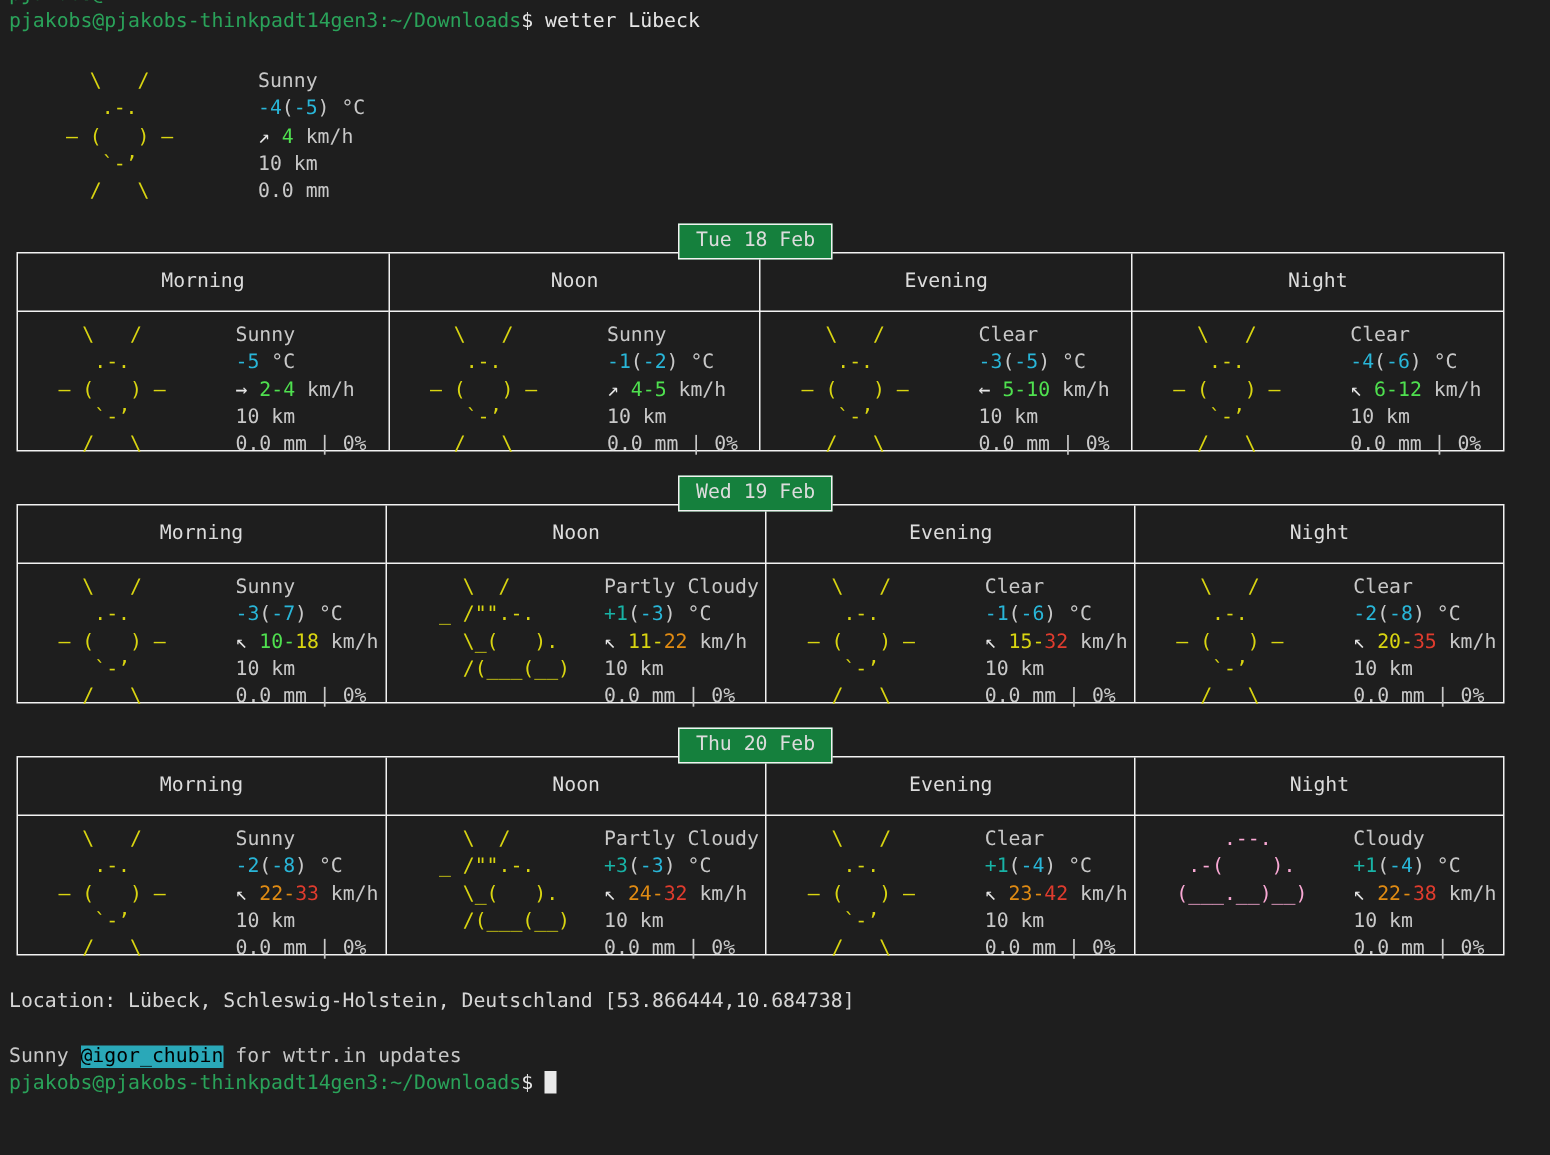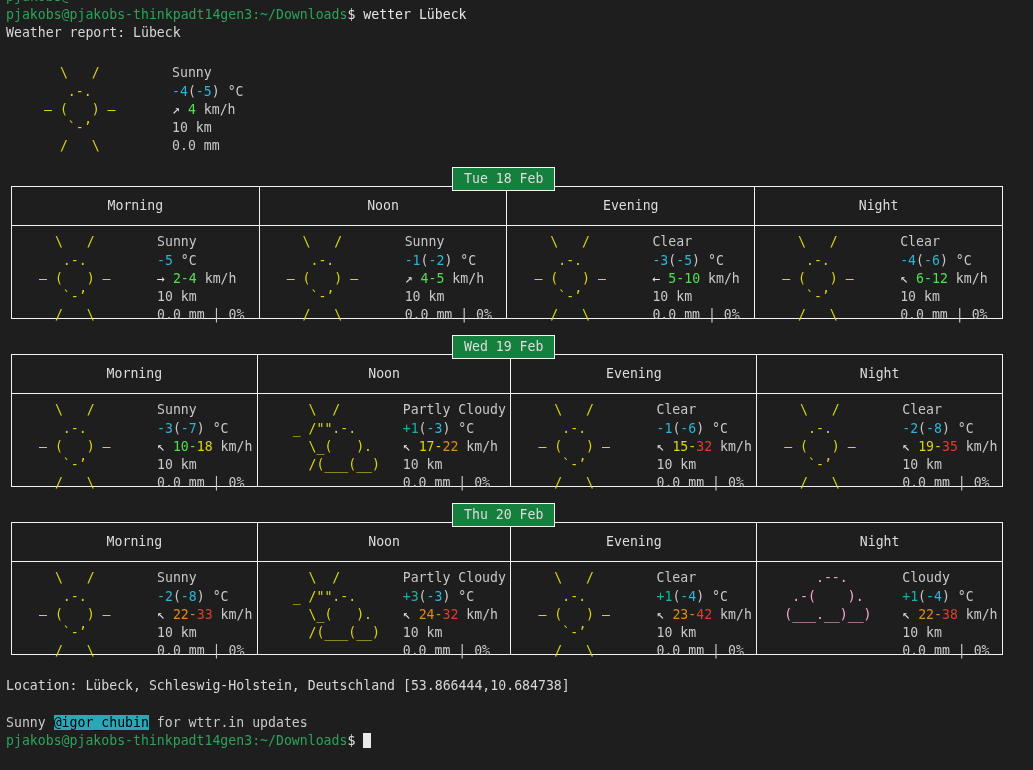--- a/index.html
+++ b/index.html
@@ -129,21 +129,20 @@
 </style>
 </head>
 <body>
 
 <div id="terminal">
 
   <div id="clipped-line">pjakobs@</div>
 
   <div class="line" style="padding-top:6px;"><span class="c-green">pjakobs@pjakobs-thinkpadt14gen3</span><span class="c-green">:</span><span class="c-prompt-path">~/Downloads</span><span class="c-white">$ </span><span class="c-white">wetter Lübeck</span></div>
 
-  <div class="line">Weather report: Lübeck</div>
 
   <div class="spacer-sm"></div>
 
   <div class="now">
     <div class="art c-sun"><span>  \   /  </span>
 <span>   .-.   </span>
 <span>― (   ) ―</span>
 <span>   `-’   </span>
 <span>  /   \  </span></div>
     <div class="info"><span class="c-grey">Sunny</span>
@@ -256,21 +255,21 @@
                 </div>
               </td>
               <td>
                 <div class="cell-inner">
                   <div class="art"><span>   \  /  </span>
 <span> _ /"".-.</span>
 <span>   \_(   ).</span>
 <span>   /(___(__)</span></div>
                   <div class="info"><span class="c-grey">Partly Cloudy</span>
 <span class="c-teal">+1</span><span class="c-grey">(</span><span class="c-cyan">-3</span><span class="c-grey">)</span><span class="c-grey"> °C</span>
-<span class="c-white">↖</span><span class="c-grey"> </span><span class="c-yellow">17</span><span class="c-yellow">-</span><span class="c-orange">22</span><span class="c-grey"> km/h</span>
+<span class="c-white">↖</span><span class="c-grey"> </span><span class="c-yellow">11</span><span class="c-yellow">-</span><span class="c-orange">22</span><span class="c-grey"> km/h</span>
 <span class="c-grey">10 km</span>
 <span class="c-grey">0.0 mm | 0%</span></div>
                 </div>
               </td>
               <td>
                 <div class="cell-inner">
                   <div class="art"><span>  \   /  </span>
 <span>   .-.   </span>
 <span>― (   ) ―</span>
 <span>   `-’   </span>
@@ -284,21 +283,21 @@
               </td>
               <td>
                 <div class="cell-inner">
                   <div class="art"><span>  \   /  </span>
 <span>   .-.   </span>
 <span>― (   ) ―</span>
 <span>   `-’   </span>
 <span>  /   \  </span></div>
                   <div class="info"><span class="c-grey">Clear</span>
 <span class="c-cyan">-2</span><span class="c-grey">(</span><span class="c-cyan">-8</span><span class="c-grey">)</span><span class="c-grey"> °C</span>
-<span class="c-white">↖</span><span class="c-grey"> </span><span class="c-yellow">19</span><span class="c-yellow">-</span><span class="c-red">35</span><span class="c-grey"> km/h</span>
+<span class="c-white">↖</span><span class="c-grey"> </span><span class="c-yellow">20</span><span class="c-yellow">-</span><span class="c-red">35</span><span class="c-grey"> km/h</span>
 <span class="c-grey">10 km</span>
 <span class="c-grey">0.0 mm | 0%</span></div>
                 </div>
               </td>
             </tr>
           </tbody>
         </table>
         <div style="height:16px"></div>
       </div>
       <div class="day-block">

